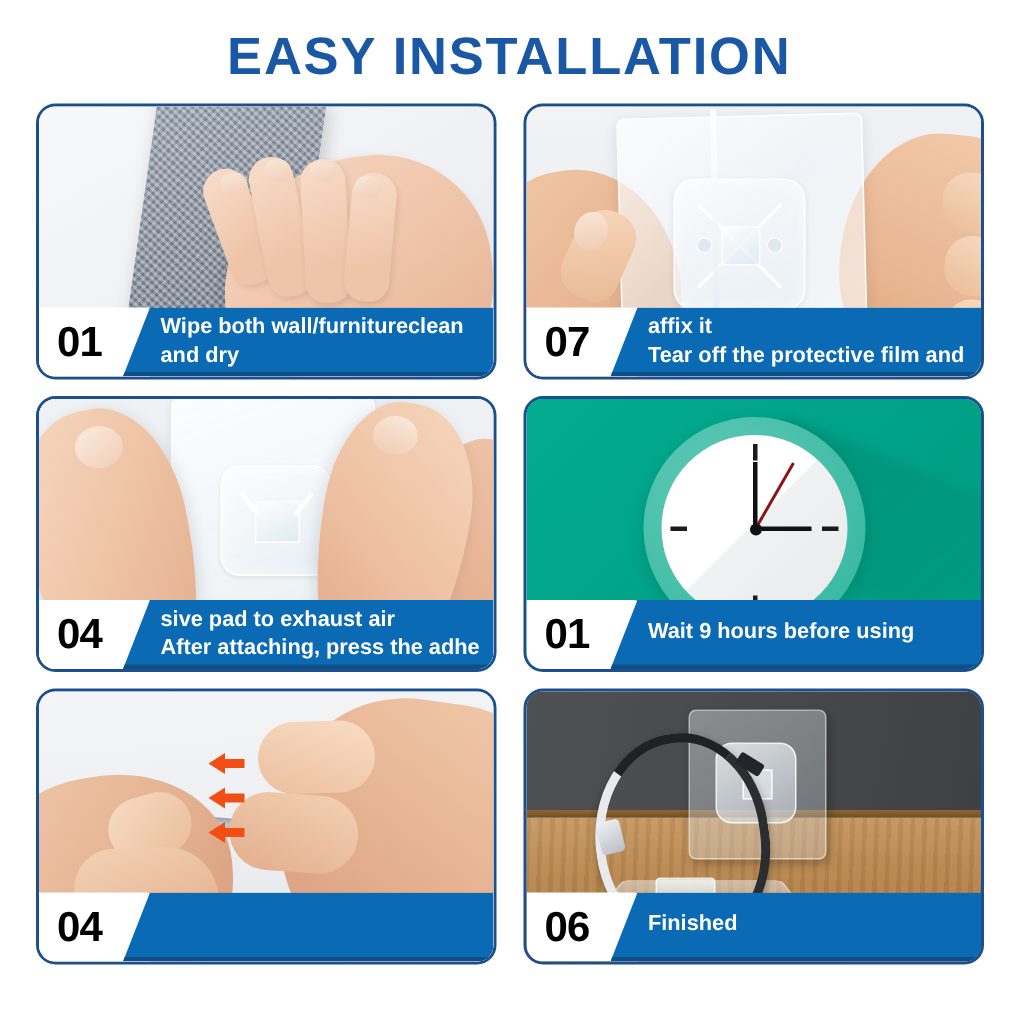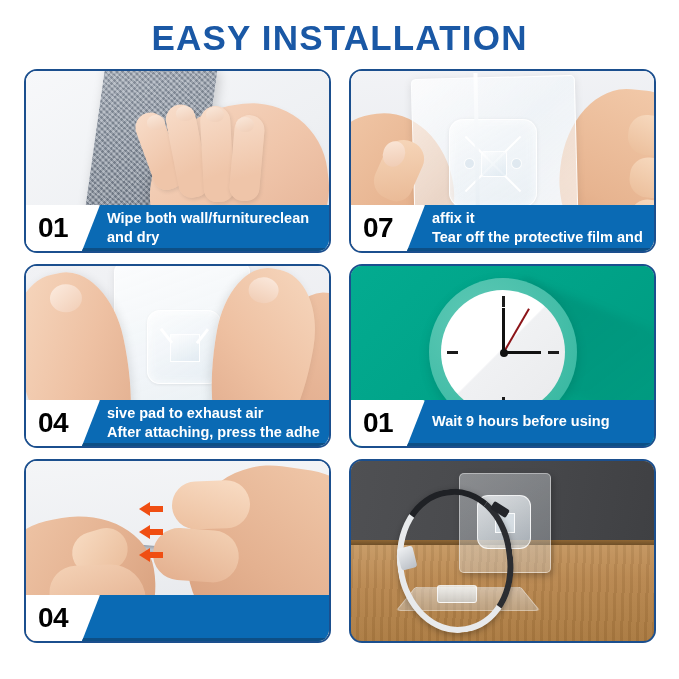--- a/index.html
+++ b/index.html
@@ -769,16 +769,24 @@
         <div class="pad-wall"></div>
         <div class="hook-wall">
           <div class="sq"></div>
         </div>
         <div class="pad-desk"></div>
         <div class="hook-desk"></div>
         <div class="tie-loop"></div>
         <div class="tie-clip"></div>
         <div class="tie-tip"></div>
       </div>
+      <div class="caption">
+        <div class="cap-white"></div>
+        <div class="cap-blue"></div>
+        <div class="cap-num">06</div>
+        <div class="cap-text single">
+          <div>Finished</div>
+        </div>
+      </div>
     </div>
 
   </div>
 </div>
 
 </body></html>

